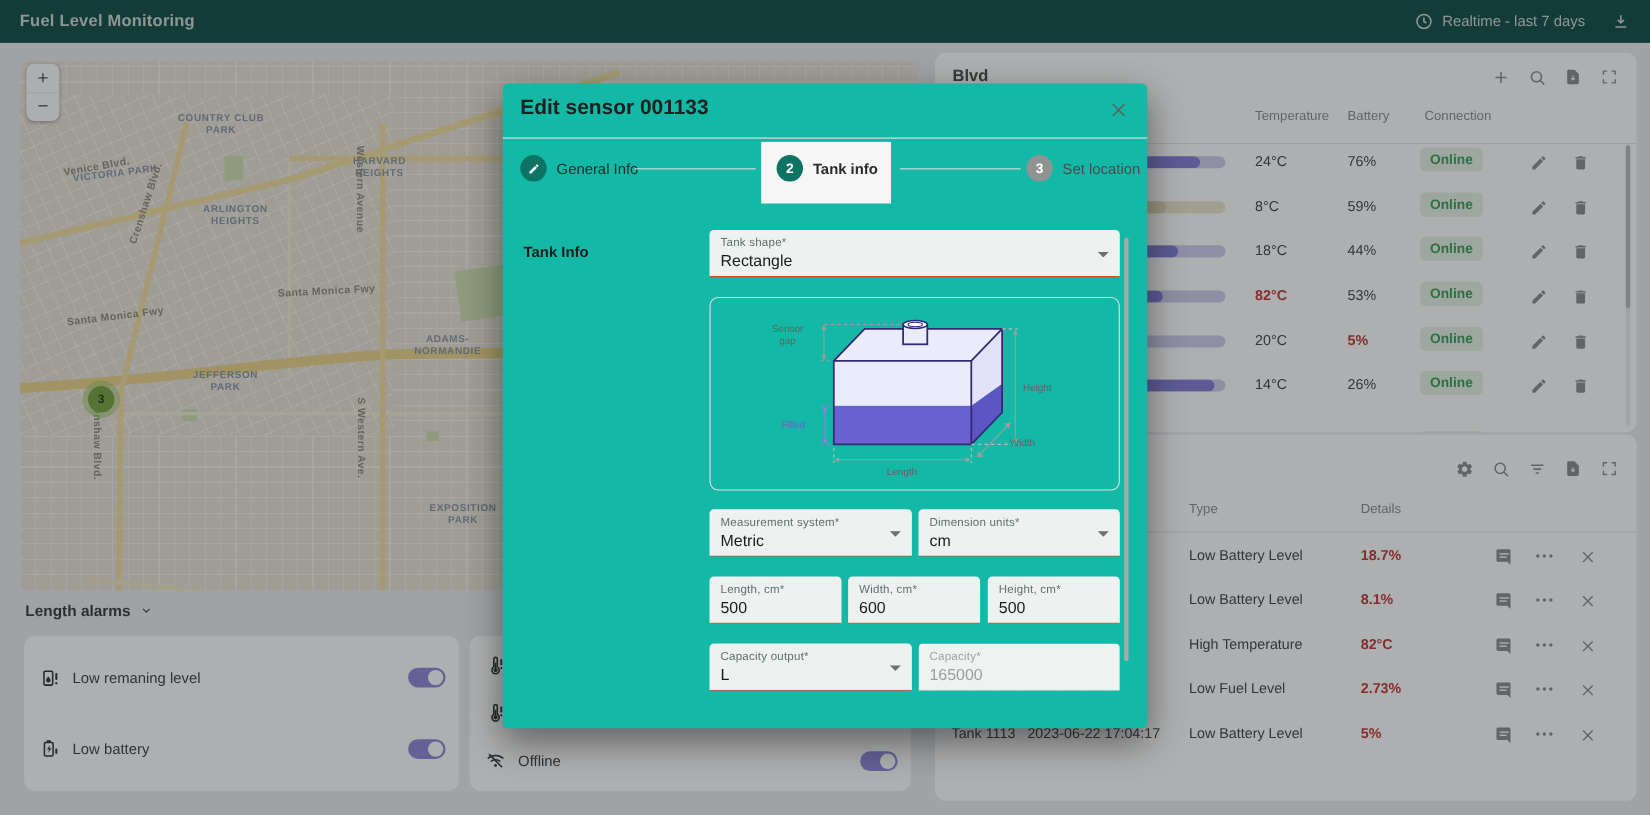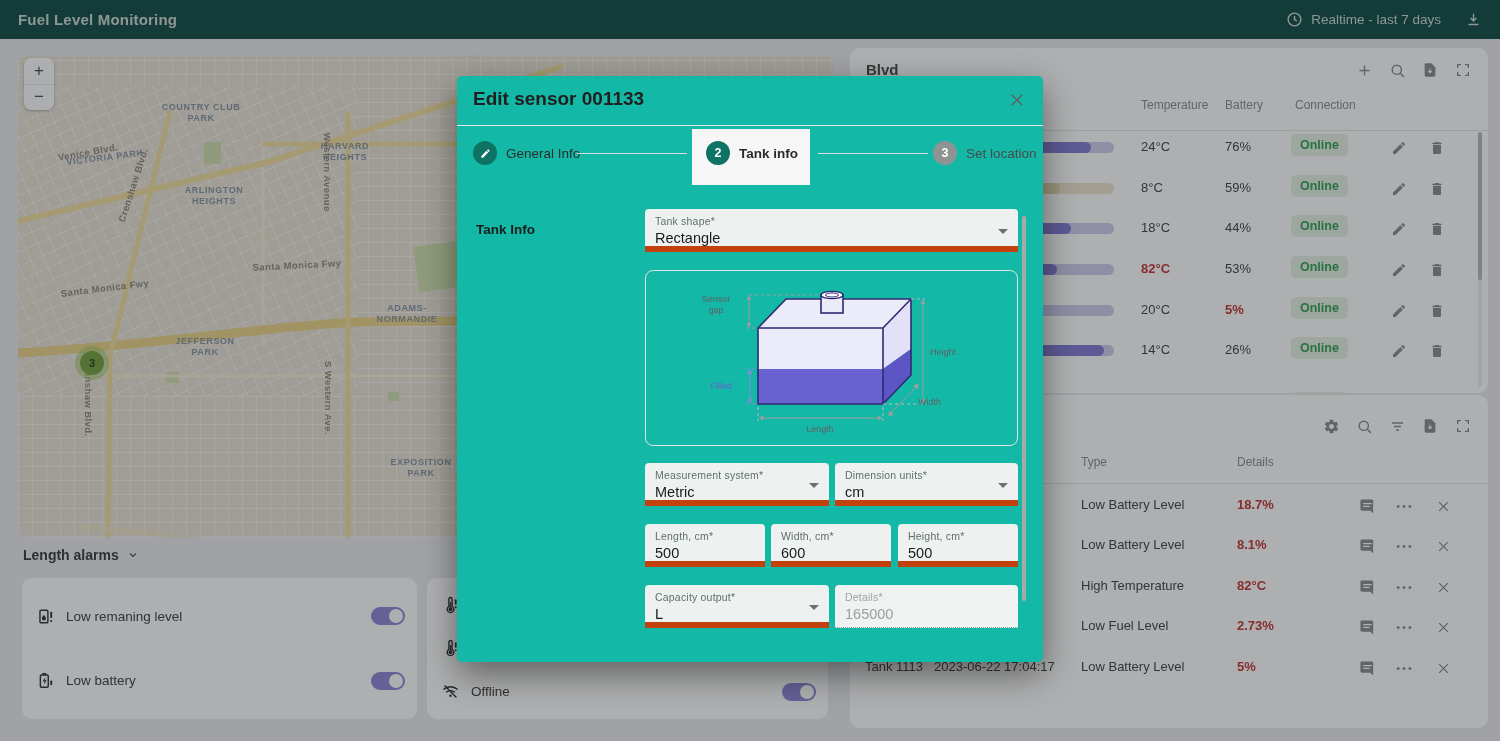--- a/index.html
+++ b/index.html
@@ -77,21 +77,21 @@
   .m-div{position:absolute;left:0;top:49px;width:100%;height:1px;background:#e6e6e6;}
   .stephl{position:absolute;left:235px;top:53px;width:118px;height:56px;background:#f6f6f6;}
   .step{position:absolute;top:65px;display:flex;align-items:center;gap:9px;cursor:pointer;}
   .scirc{width:24px;height:24px;border-radius:50%;display:flex;align-items:center;justify-content:center;
          color:#fff;font-size:12.5px;font-weight:600;}
   .sc-g{background:#0d7364;}
   .sc-gray{background:#8f9493;}
   .slab{font-size:13.5px;color:#2b2b2b;}
   .connector{position:absolute;top:77px;height:1px;background:#dcdcdc;}
   .sect-label{position:absolute;left:19px;top:146px;font-size:13.5px;font-weight:600;color:#1c1c1c;}
-  .fld{position:absolute;background:#edf2f0;border-radius:4px 4px 0 0;border-bottom:6px solid #c2410c;
+  .fld{position:absolute;background:#edf2f0;border-radius:4px 4px 0 0;border-bottom:1px solid #c2410c;
        box-sizing:border-box;padding:6px 10px 0;height:43px;cursor:pointer;}
   .fld .lab{font-size:10.5px;color:#616e6a;letter-spacing:.2px;}
   .fld .val{font-size:14.5px;color:#1b1b1b;margin-top:3px;}
   .fld .arr{position:absolute;right:10px;top:20px;width:0;height:0;border-left:5px solid transparent;
             border-right:5px solid transparent;border-top:5px solid #6f6f6f;}
   .fld.disabled{background:#eef2f1;border-bottom:1px dotted #9aa5a1;cursor:default;}
   .fld.disabled .lab{color:#9aa5a1;}
   .fld.disabled .val{color:#9e9e9e;}
   .diagcard{position:absolute;left:188px;top:194px;width:373px;height:176px;border:1px solid #e2e2e2;
             border-radius:8px;box-sizing:border-box;}
@@ -644,21 +644,21 @@
       <div class="lab">Height, cm*</div>
       <div class="val">500</div>
     </div>
 
     <div class="fld" style="left:188px;top:509px;width:184px;">
       <div class="lab">Capacity output*</div>
       <div class="val">L</div>
       <div class="arr"></div>
     </div>
     <div class="fld disabled" style="left:378px;top:509px;width:183px;">
-      <div class="lab">Details*</div>
+      <div class="lab">Capacity*</div>
       <div class="val">165000</div>
     </div>
 
     <div class="m-scroll"></div>
 
   </div>
 
 </div>
 
 </body></html>

